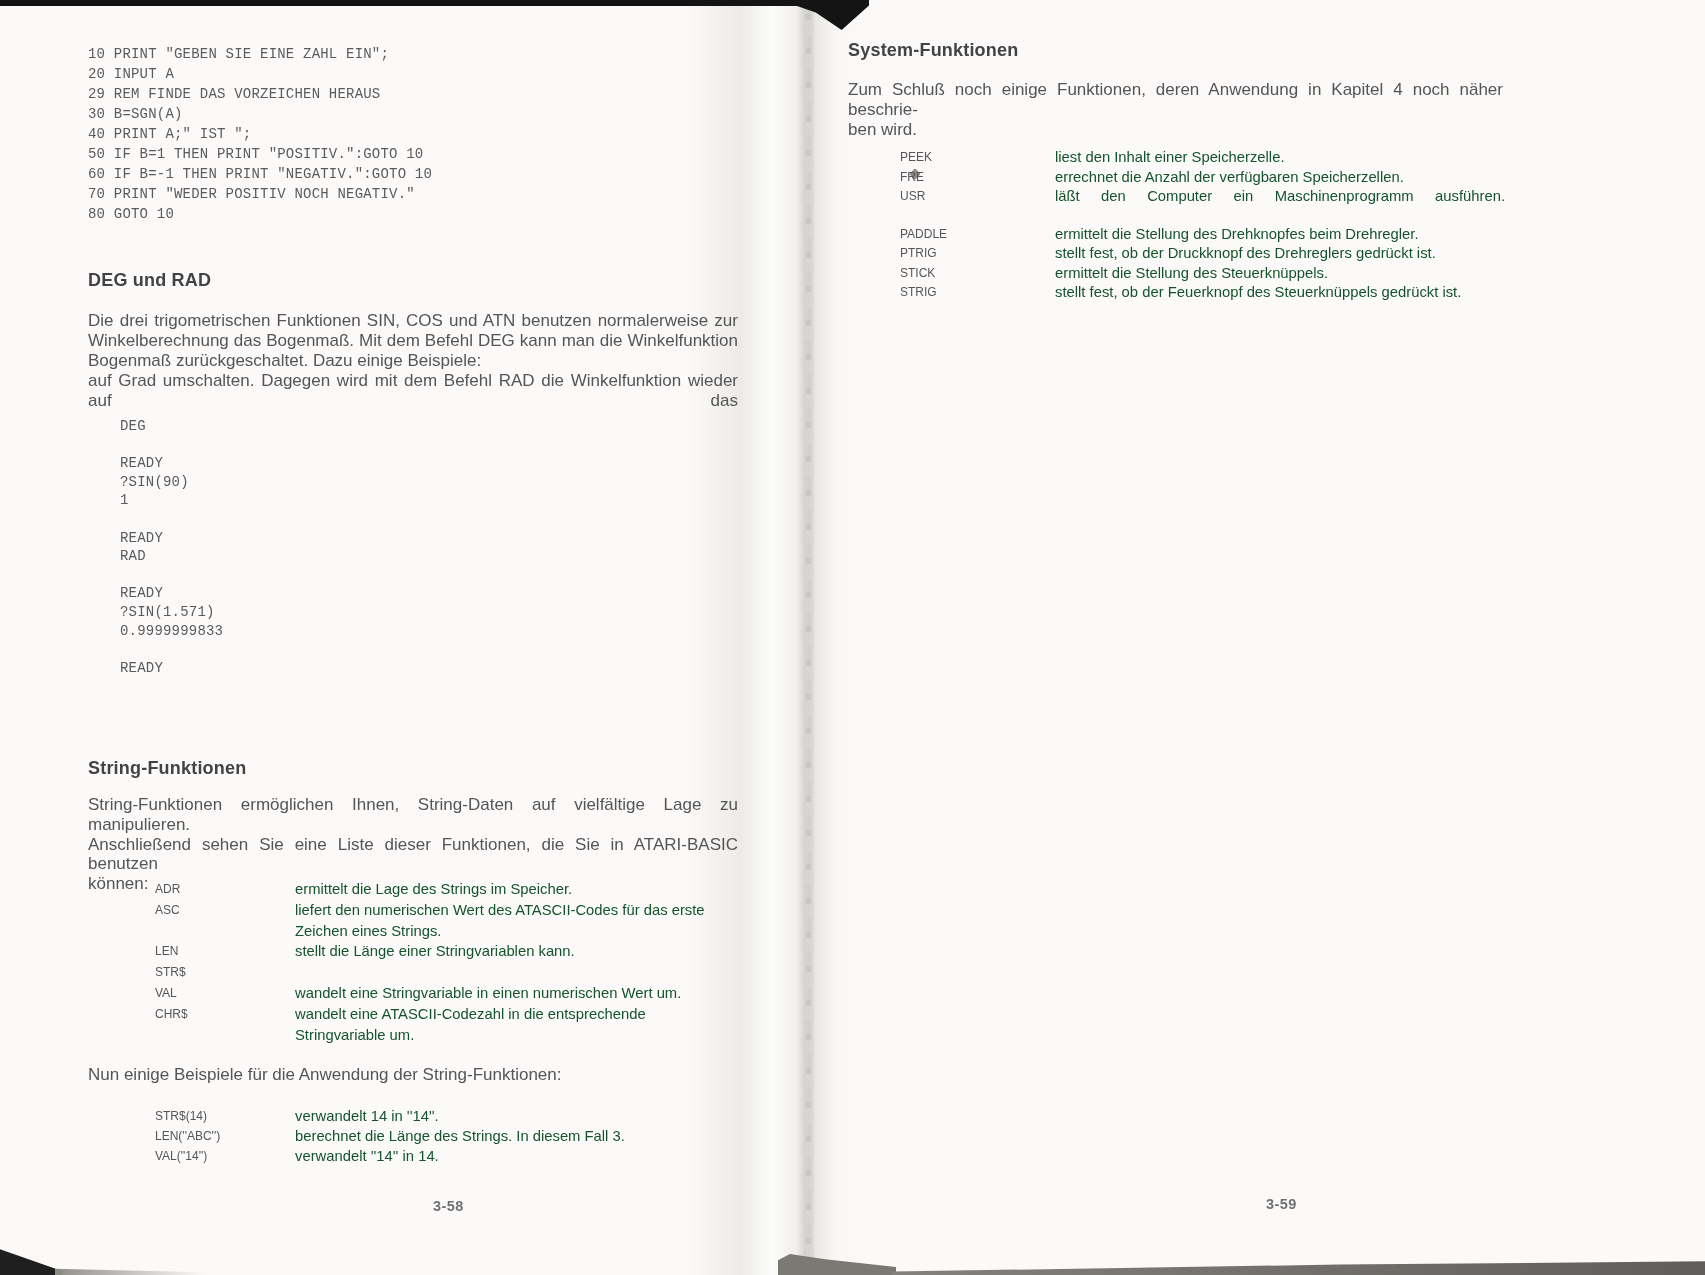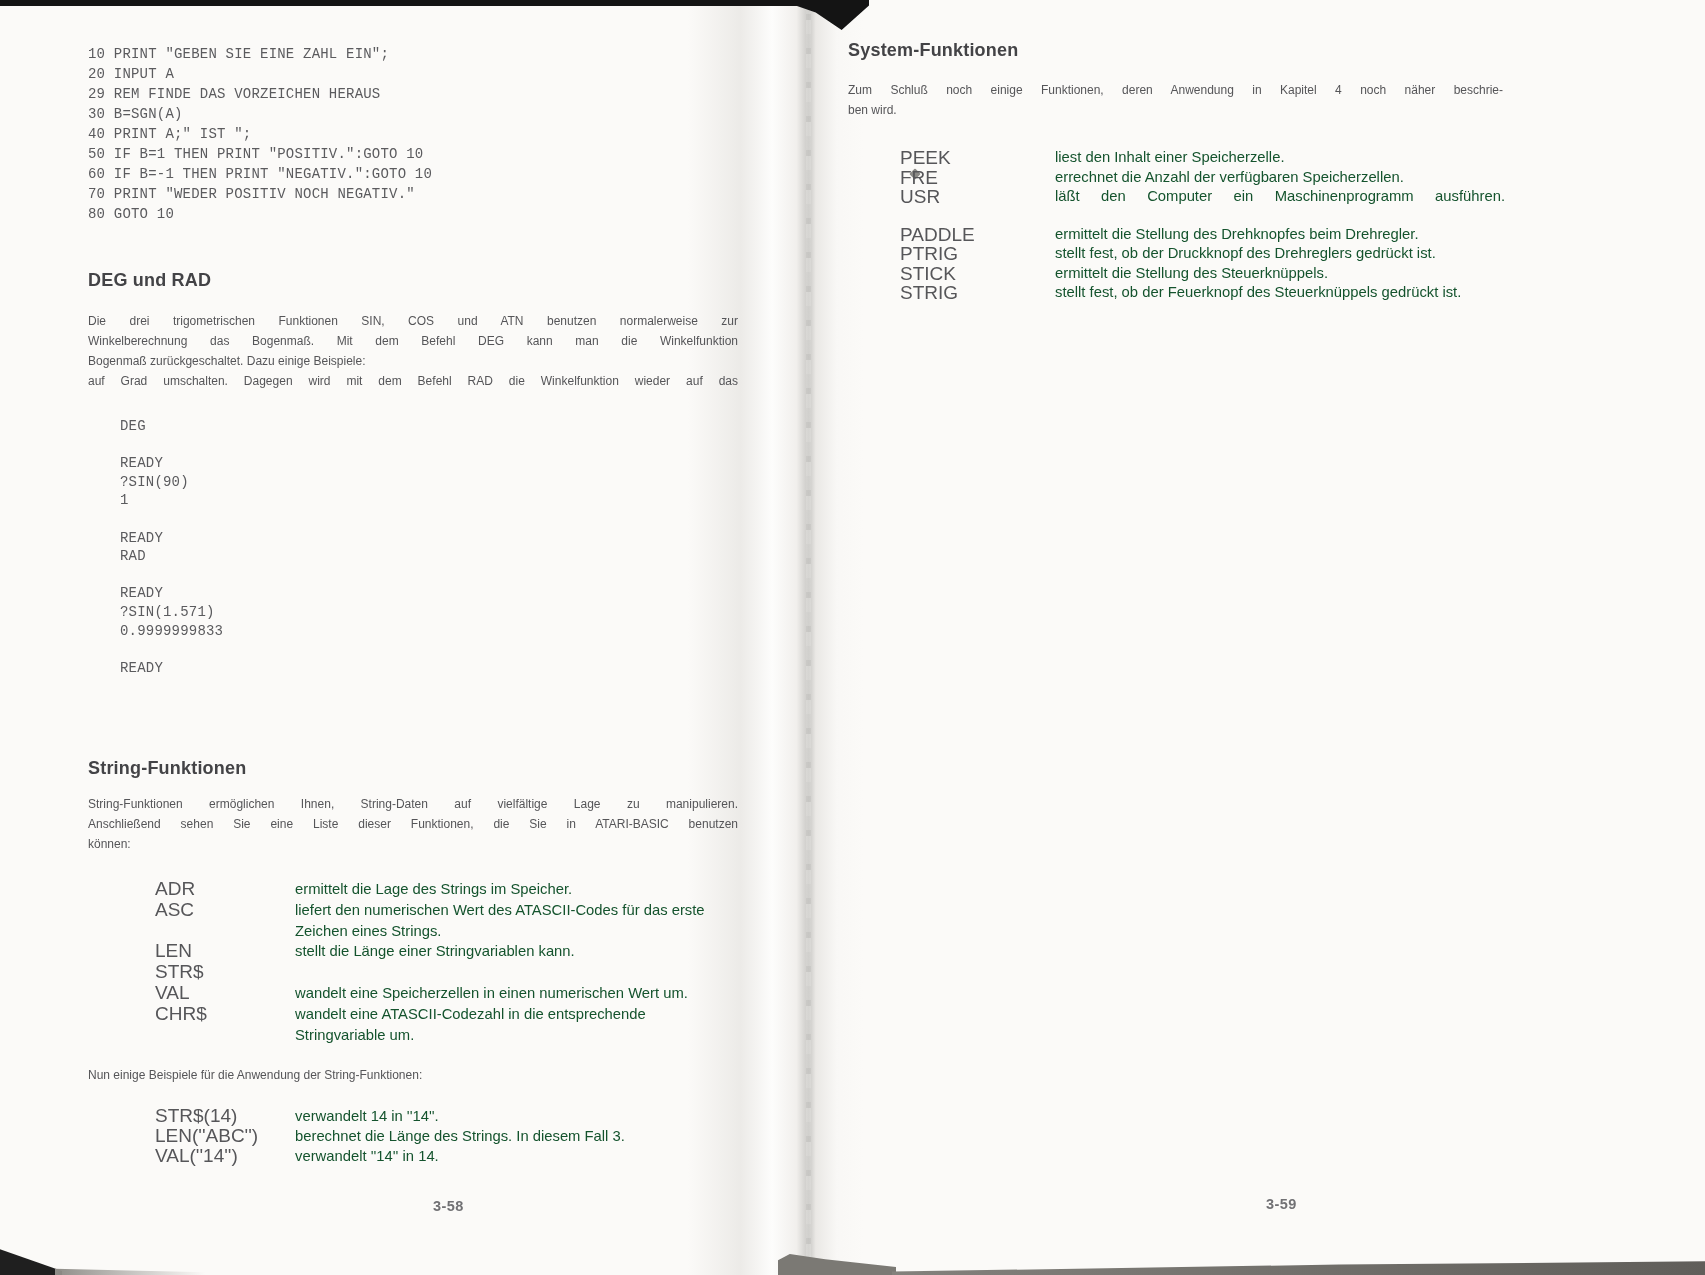--- a/index.html
+++ b/index.html
@@ -28,30 +28,30 @@
 
   
   .h{
     position:absolute;left:0;margin:0;
     font-size:18px;font-weight:bold;color:#434346;letter-spacing:.2px;
   }
 
   
   .para{position:absolute;left:0;width:650px;}
   .pline{
-    font-size:12px;color:#555558;line-height:20px;
+    font-size:17px;color:#555558;line-height:20px;
   }
   .jl{text-align:justify;text-align-last:justify;}
   .page-right .para{width:655px;}
 
   
   .deftable{position:absolute;left:0;width:655px;}
   .row{display:flex;padding-left:67px;}
   .page-right .row{padding-left:52px;}
-  .term{width:140px;flex:none;font-size:19px;color:#565659;}
+  .term{width:140px;flex:none;font-size:12px;color:#565659;}
   .page-right .term{width:155px;}
   .desc{width:424px;flex:none;font-size:14.8px;color:#14532d;}
   .page-right .desc{width:450px;}
   .t1 .row,.t1 .term,.t1 .desc{line-height:20.8px;}
   .tex .row,.tex .term,.tex .desc{line-height:20px;}
   .g1 .row,.g1 .term,.g1 .desc{line-height:19.5px;}
   .g2 .row,.g2 .term,.g2 .desc{line-height:19.4px;}
   .stretch{text-align:justify;text-align-last:justify;}
 
   .pagenum{
@@ -177,21 +177,21 @@
       </div>
       <div class="row">
         <div class="term">LEN</div>
         <div class="desc">stellt die Länge einer Stringvariablen kann.</div>
       </div>
       <div class="row">
         <div class="term">STR$</div>
       </div>
       <div class="row">
         <div class="term">VAL</div>
-        <div class="desc">wandelt eine Speicherzellen in einen numerischen Wert um.</div>
+        <div class="desc">wandelt eine Stringvariable in einen numerischen Wert um.</div>
       </div>
       <div class="row">
         <div class="term">CHR$</div>
         <div class="desc">wandelt eine ATASCII-Codezahl in die entsprechende Stringvariable um.</div>
       </div>
     </div>
 
     <div class="para" style="top:1065px;">
       <div class="pline">Nun einige Beispiele für die Anwendung der String-Funktionen:</div>
     </div>

